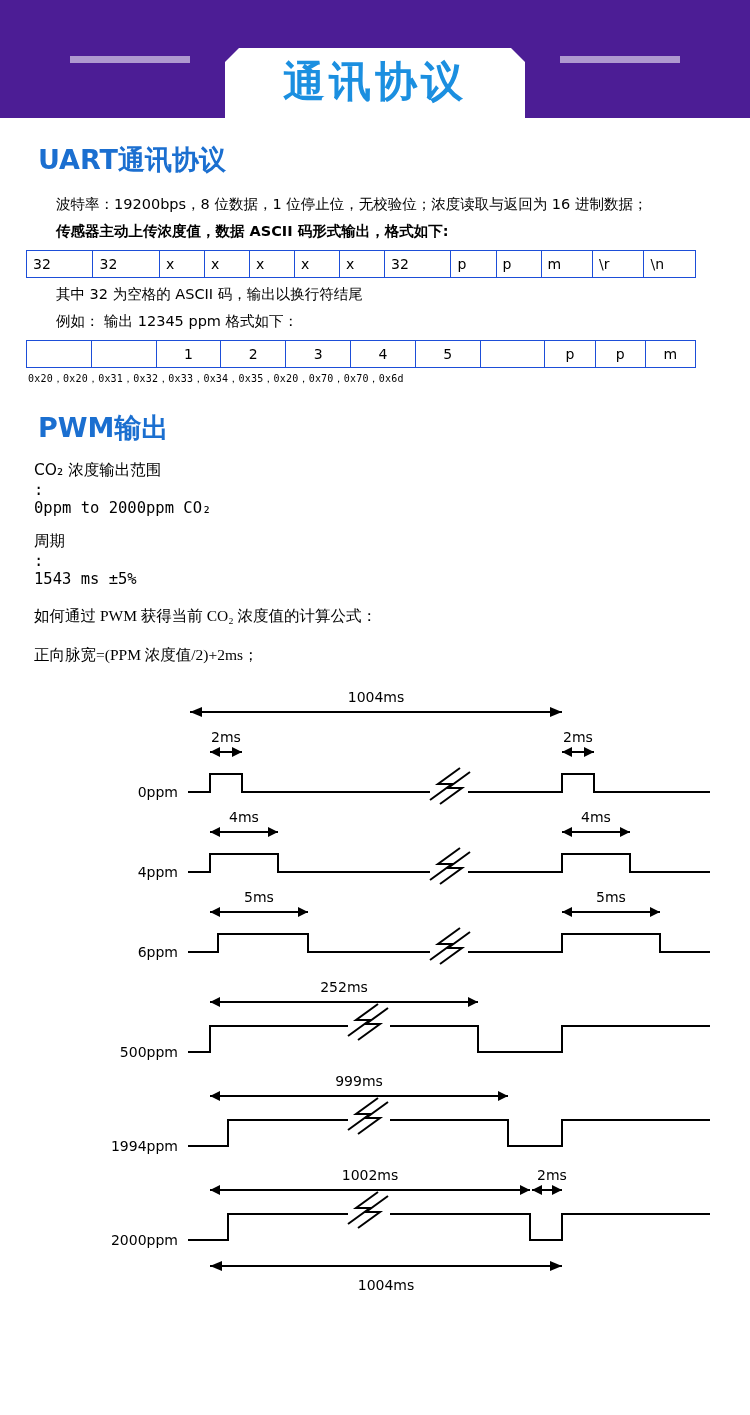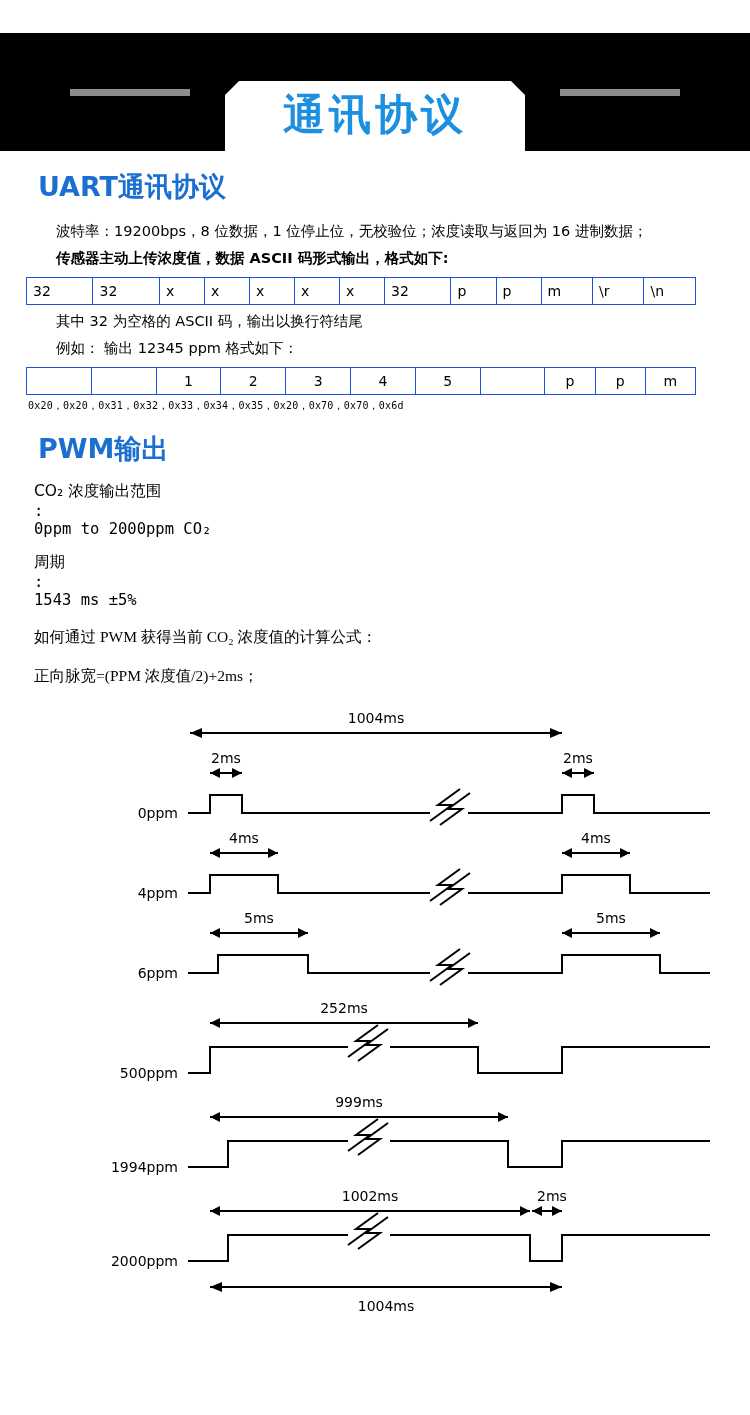--- a/index.html
+++ b/index.html
@@ -14,23 +14,22 @@
     color: #000;
     position: relative;
     overflow: hidden;
   }
 
   
   .banner {
     position: relative;
     width: 750px;
     height: 118px;
-    background: #000000;
+    background: #4c1d95;
     overflow: hidden;
-    margin-top: 33px;
   }
   .banner-inner {
     position: absolute;
     left: 0; top: 0;
     width: 750px; height: 118px;
   }
   .banner-title-wrap {
     position: absolute;
     left: 225px;
     top: 48px;
@@ -65,21 +64,21 @@
   
   .content {
     position: relative;
     padding: 0 26px;
   }
   h2.section-title {
     font-family: "DejaVu Sans", sans-serif;
     color: #1b6fd0;
     font-size: 27px;
     font-weight: bold;
-    margin: 18px 0 14px 12px;
+    margin: 24px 0 14px 12px;
     letter-spacing: 0px;
   }
   .para {
     font-family: "DejaVu Sans", sans-serif;
     font-size: 14.5px;
     line-height: 25px;
     margin: 0 0 2px 0;
     color: #000;
   }
   .para.indent { text-indent: 30px; }

